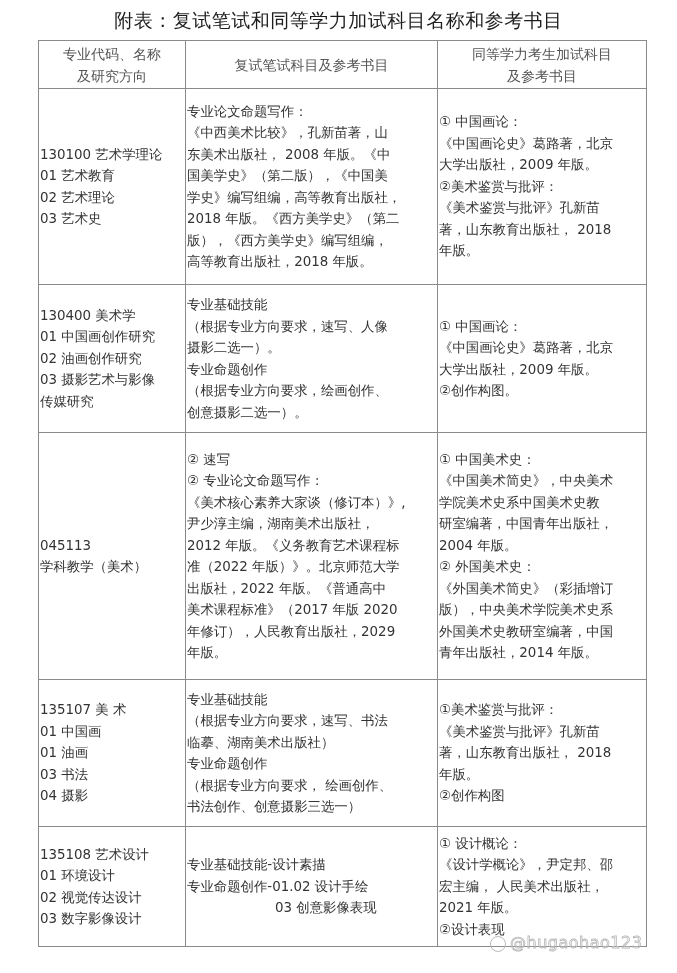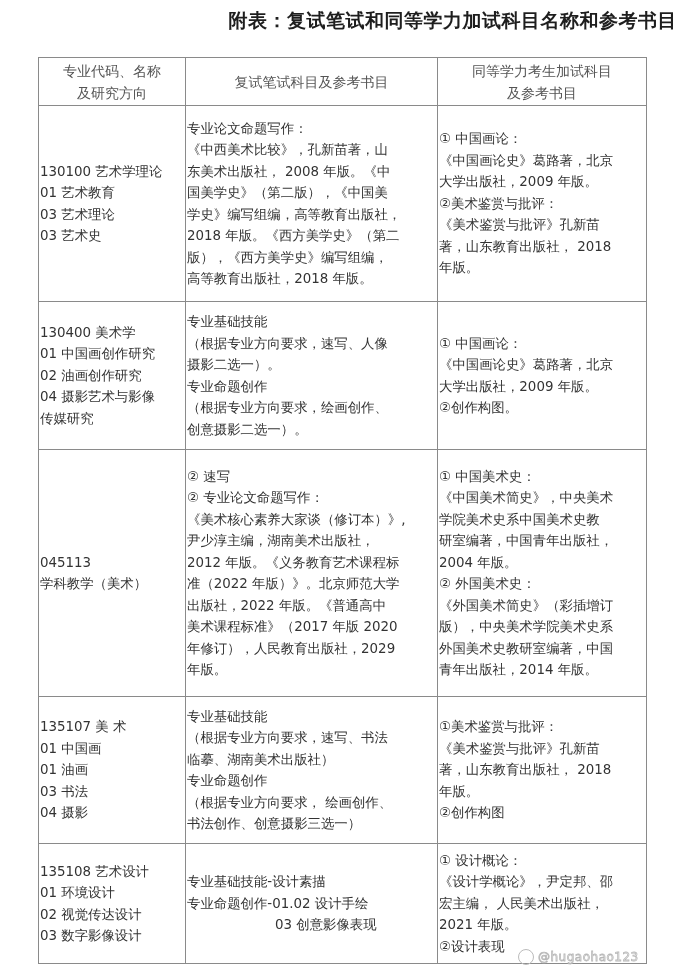--- a/index.html
+++ b/index.html
@@ -1,34 +1,34 @@
 <!DOCTYPE html>
 <html><head>
 <meta charset="utf-8">
 <style>
   html, body { margin:0; padding:0; background:#ffffff; }
   body { width:677px; height:973px; position:relative; overflow:hidden;
          font-family:"DejaVu Sans","Liberation Sans",sans-serif; color:#2a2a2a; }
-  .title { position:absolute; top:8px; left:0; width:677px; text-align:right;
-           font-size:19px; font-weight:bold; color:#1e1e1e; letter-spacing:0.5px; }
+  .title { position:absolute; top:8px; left:0; width:677px; text-align:center;
+           font-size:19px; font-weight:normal; color:#1e1e1e; letter-spacing:0.5px; }
   table.doc { position:absolute; top:40px; left:38px; width:608px;
-              border-collapse:collapse; table-layout:fixed;margin-top:17px; }
+              border-collapse:collapse; table-layout:fixed; }
   table.doc td, table.doc th { border:1.5px solid #8a8a8a; vertical-align:middle;
               font-size:13.4px; line-height:21.5px; padding:0 1px; font-weight:normal;
               color:#333; word-break:break-all; }
   table.doc th { text-align:center; color:#555; font-size:14px; line-height:22px; }
   col.c1 { width:147px; } col.c2 { width:252px; } col.c3 { width:209px; }
   tr.hdr { height:48px; }
   tr.r1 { height:196px; } tr.r2 { height:148px;padding-left:12px; } tr.r3 { height:247px; }
   tr.r4 { height:147px;padding-left:9px; } tr.r5 { height:120px; }
   .line { display:block; white-space:pre; }
   .indent { padding-left:88px; }
-  .watermark { position:absolute; left:518px; top:933px; font-size:12px;
+  .watermark { position:absolute; left:490px; top:933px; font-size:16px;
                color:transparent; -webkit-text-stroke:0.8px #b8b8b8; letter-spacing:0.5px;
-               font-family:"DejaVu Sans",sans-serif;margin-top:16px; }
+               font-family:"DejaVu Sans",sans-serif; }
   .wm-icon { display:inline-block; width:14px; height:14px; border:1px solid #bbb;
              border-radius:50%; vertical-align:middle; margin-right:4px; }
 </style>
 </head>
 <body>
 
 <div class="title">附表：复试笔试和同等学力加试科目名称和参考书目</div>
 
 <table class="doc">
   <colgroup>
@@ -48,21 +48,21 @@
     <th>
       <span class="line">同等学力考生加试科目</span>
       <span class="line">及参考书目</span>
     </th>
   </tr>
 
   <tr class="r1">
     <td>
       <span class="line">130100 艺术学理论</span>
       <span class="line">01 艺术教育</span>
-      <span class="line">03 艺术理论</span>
+      <span class="line">02 艺术理论</span>
       <span class="line">03 艺术史</span>
     </td>
     <td>
       <span class="line">专业论文命题写作：</span>
       <span class="line">《中西美术比较》，孔新苗著，山</span>
       <span class="line">东美术出版社， 2008 年版。《中</span>
       <span class="line">国美学史》（第二版），《中国美</span>
       <span class="line">学史》编写组编，高等教育出版社，</span>
       <span class="line">2018 年版。《西方美学史》（第二</span>
       <span class="line">版），《西方美学史》编写组编，</span>
@@ -77,21 +77,21 @@
       <span class="line">著，山东教育出版社， 2018</span>
       <span class="line">年版。</span>
     </td>
   </tr>
 
   <tr class="r2">
     <td>
       <span class="line">130400 美术学</span>
       <span class="line">01 中国画创作研究</span>
       <span class="line">02 油画创作研究</span>
-      <span class="line">04 摄影艺术与影像</span>
+      <span class="line">03 摄影艺术与影像</span>
       <span class="line">传媒研究</span>
     </td>
     <td>
       <span class="line">专业基础技能</span>
       <span class="line">（根据专业方向要求，速写、人像</span>
       <span class="line">摄影二选一）。</span>
       <span class="line">专业命题创作</span>
       <span class="line">（根据专业方向要求，绘画创作、</span>
       <span class="line">创意摄影二选一）。</span>
     </td>

